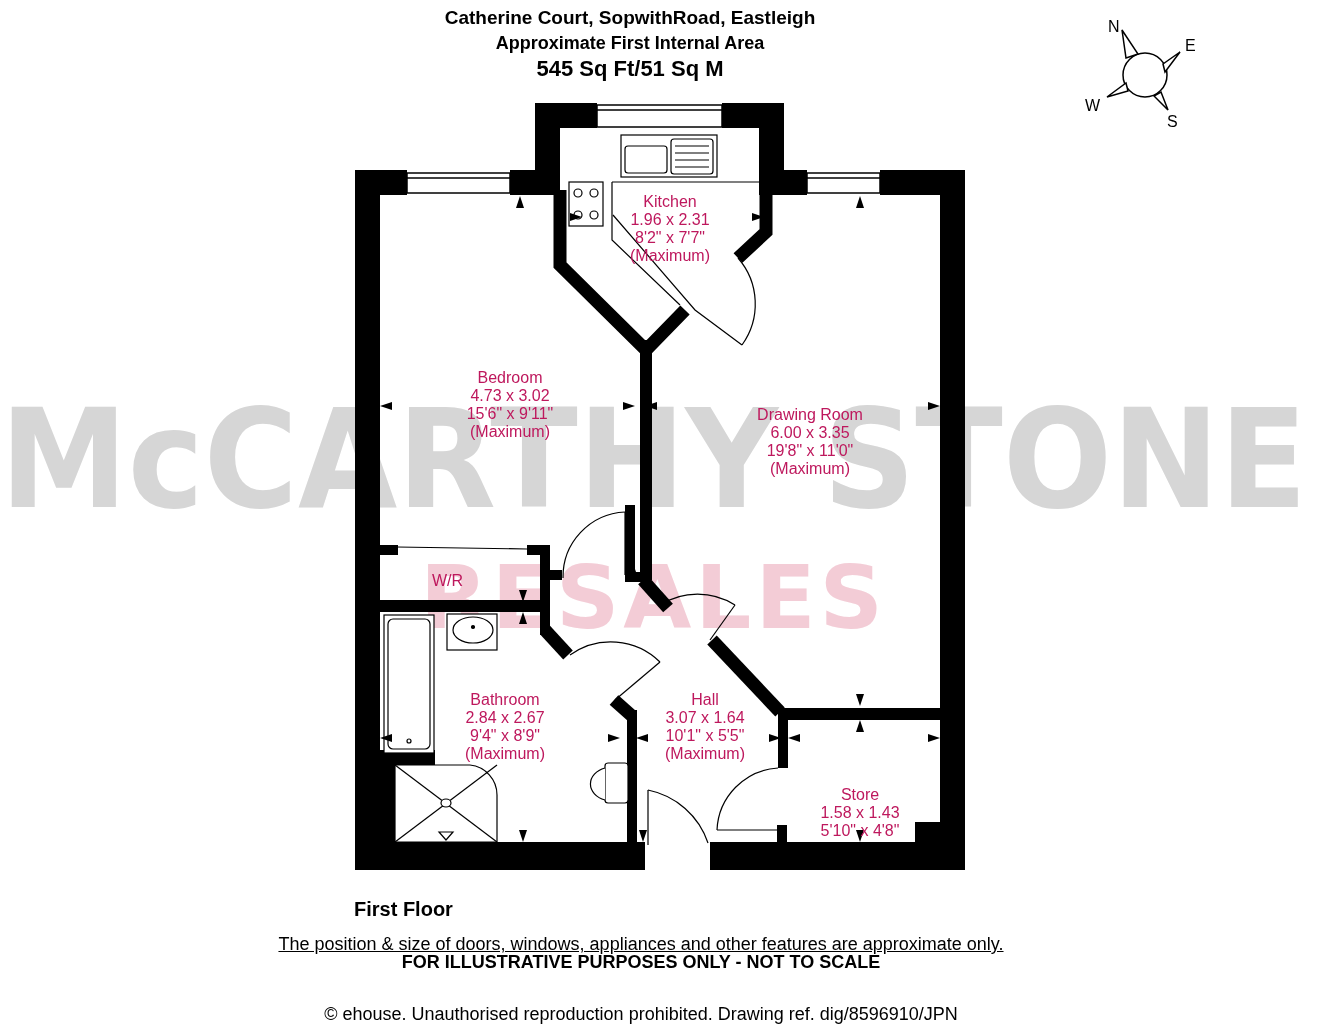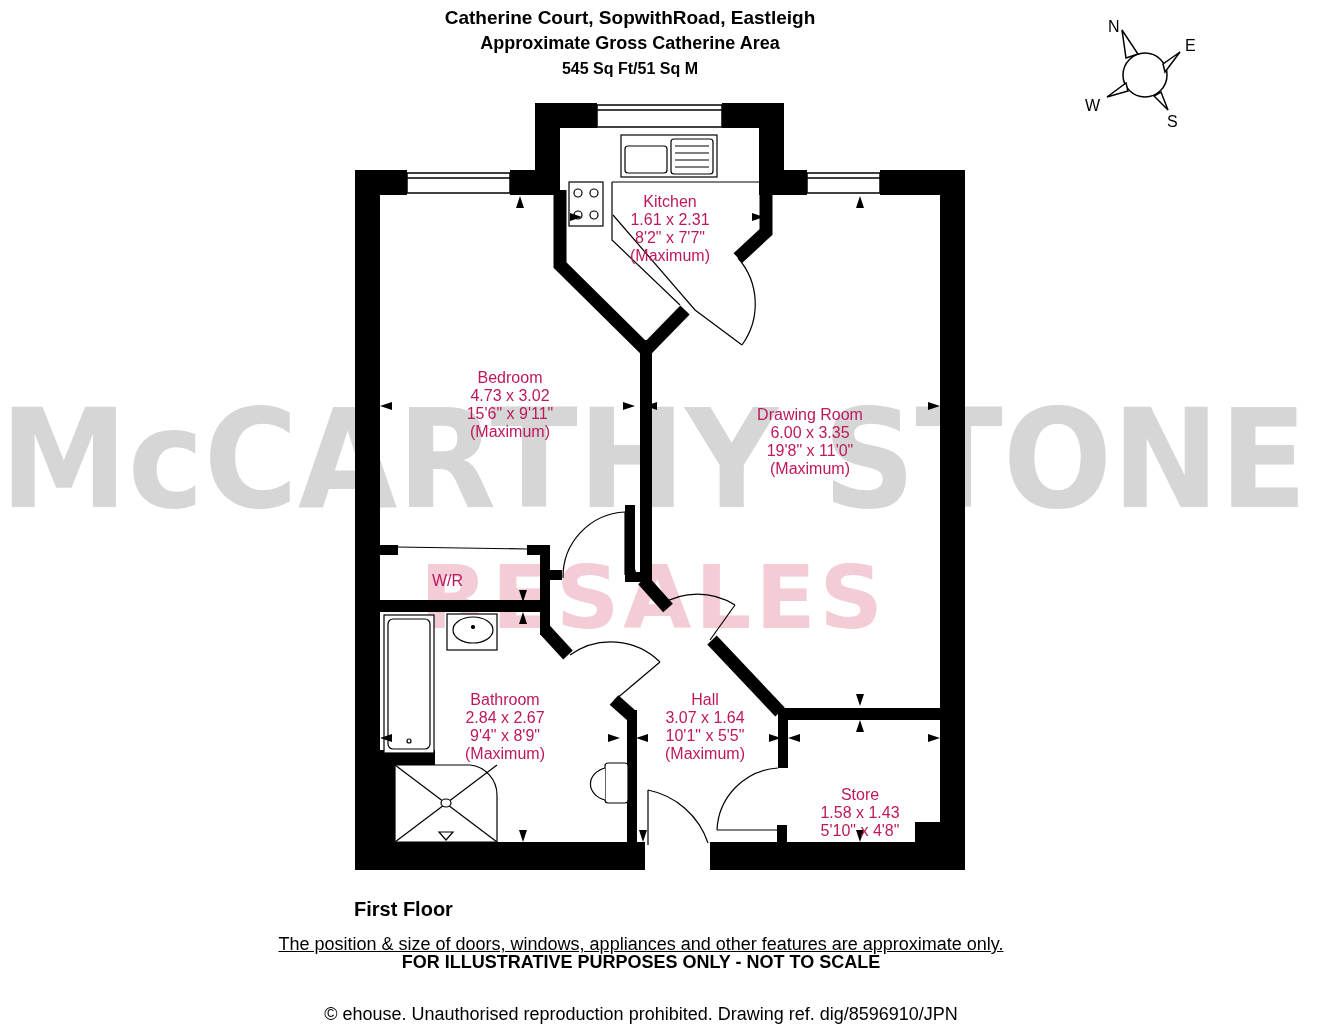--- a/index.html
+++ b/index.html
@@ -8,22 +8,22 @@
   .t { position: absolute; white-space: nowrap; text-align: center; }
   .label { font-size: 16px; line-height: 18px; text-align: center; color: #be185d; }
   svg { position: absolute; left: 0; top: 0; }
   .footer { position: absolute; left: 0; width: 1282px; text-align: center; font-size: 18px; }
   .wm { position: absolute; font-family: "DejaVu Sans", sans-serif; font-weight: bold; white-space: nowrap; }
 </style>
 </head>
 <body>
 
 <div class="header" style="top:5px;">Catherine Court, SopwithRoad, Eastleigh</div>
-<div class="header" style="top:31px; font-size:18px;">Approximate Gross Catherine Area</div>
-<div class="header" style="top:56px; font-size:16px;">545 Sq Ft/51 Sq M</div>
+<div class="header" style="top:31px; font-size:18px;">Approximate First Internal Area</div>
+<div class="header" style="top:56px; font-size:22px;">545 Sq Ft/51 Sq M</div>
 
 <div class="wm" style="left:0px; top:385px; font-size:138px; letter-spacing:0px; color:#d6d6d6; width:1320px; text-align:center; line-height:150px; transform:scaleX(0.93); transform-origin:left;">McCARTHY STONE</div>
 <div class="wm" style="left:420px; top:548px; font-size:88px; color:#f3ccd6; letter-spacing:4px; line-height:100px;">RESALES</div>
 
 <svg width="1320" height="1032" viewBox="0 0 1320 1032">
   <g fill="#000">
 
     <rect x="355" y="170" width="25" height="700"></rect>
 
     <rect x="355" y="170" width="52" height="25"></rect>
@@ -165,21 +165,21 @@
     <polygon points="1168,110 1154,96 1161,92"></polygon>
   </g>
 </svg>
 <div class="t" style="left:1108px; top:18px; font-size:16px;">N</div>
 <div class="t" style="left:1185px; top:37px; font-size:16px;">E</div>
 <div class="t" style="left:1085px; top:97px; font-size:16px;">W</div>
 <div class="t" style="left:1167px; top:113px; font-size:16px;">S</div>
 
 <div class="t label" style="left:615px; top:193px; width:110px;">
   <div>Kitchen</div>
-  <div>1.61 x 2.31</div>
+  <div>1.96 x 2.31</div>
   <div>8'2" x 7'7"</div>
   <div>(Maximum)</div>
 </div>
 <div class="t label" style="left:450px; top:369px; width:120px;">
   <div>Bedroom</div>
   <div>4.73 x 3.02</div>
   <div>15'6" x 9'11"</div>
   <div>(Maximum)</div>
 </div>
 <div class="t label" style="left:740px; top:406px; width:140px;">

